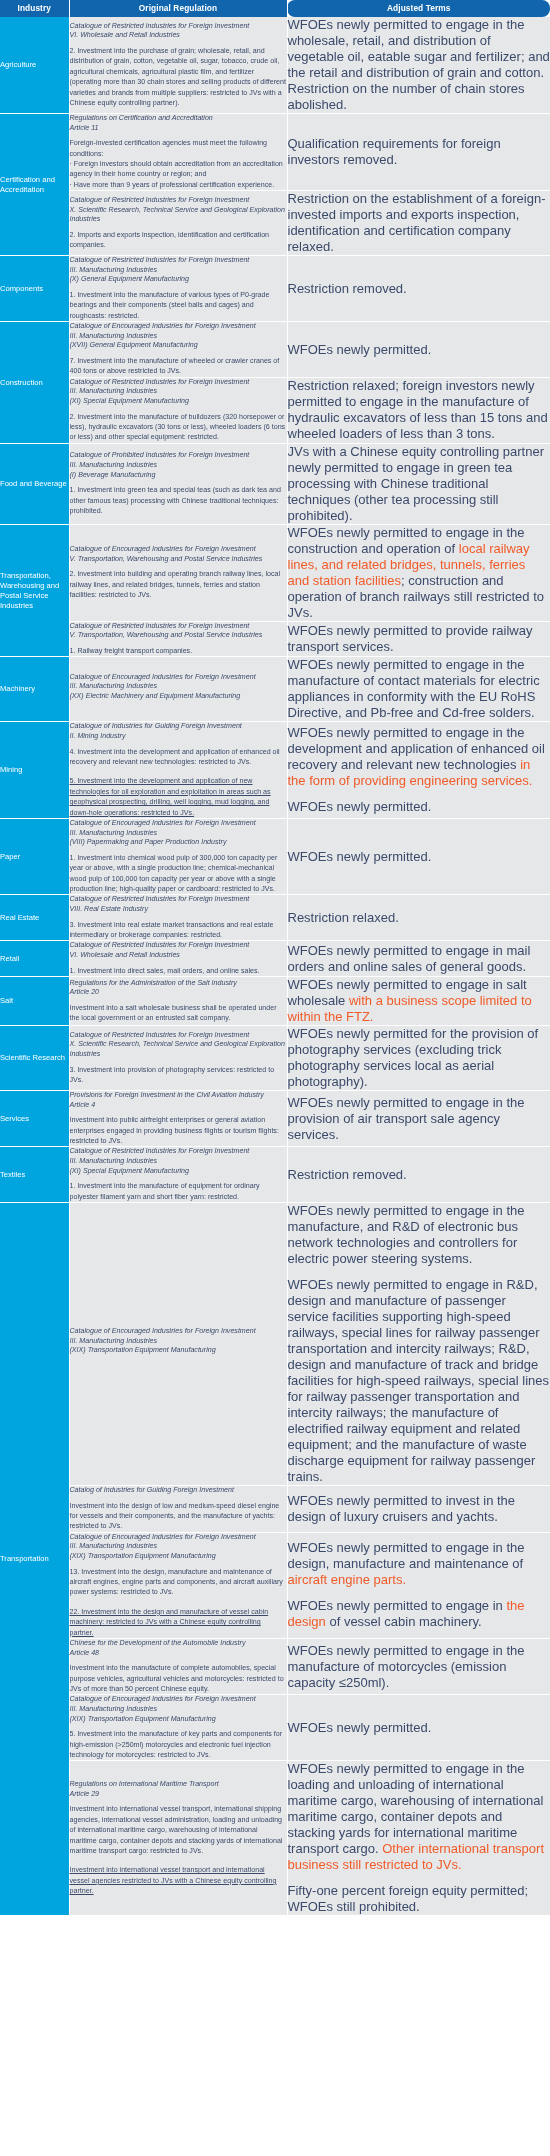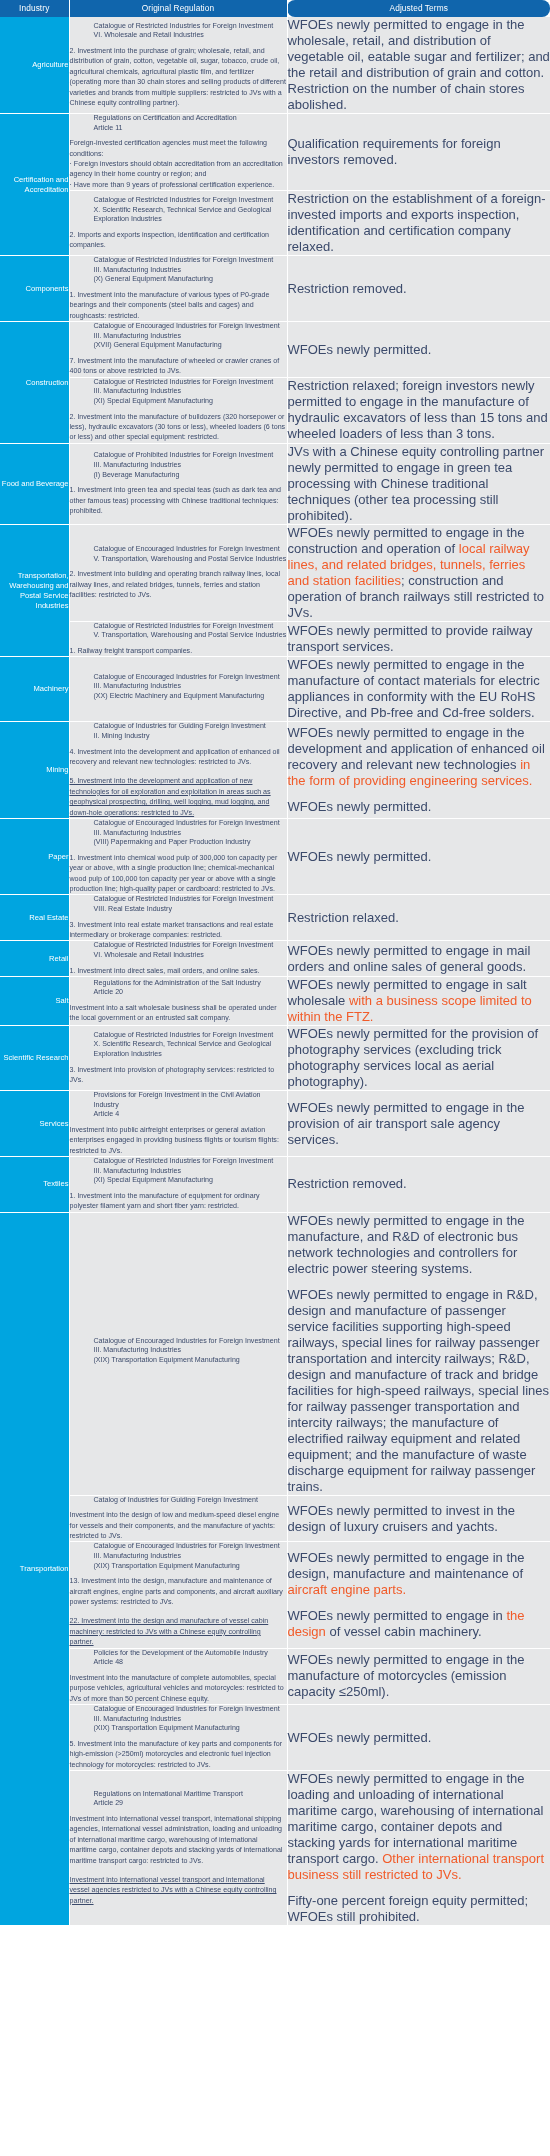--- a/index.html
+++ b/index.html
@@ -23,36 +23,36 @@
   table.reg-table th,
   table.reg-table td {
     vertical-align: middle;
     padding: 0;
   }
   
   thead th {
     background: #1065AC;
     color: #ffffff;
     font-size: 8.3px;
-    font-weight: normal;
+    font-weight: bold;
     text-align: center;
     height: 17px;
     line-height: 17px;
     border-right: 1.5px solid #ffffff;
     letter-spacing: 0.1px;
   }
   thead th:last-child { border-right: none; border-radius: 8px; }
 
   
   td.industry {
     background: #00A5E0;
     color: #ffffff;
     font-size: 7.6px;
     line-height: 10px;
-    text-align: right;
+    text-align: left;
     vertical-align: middle;
     border-right: 1.5px solid #ffffff;
     border-bottom: 1.5px solid #ffffff;
     padding: 3px 3px;
     font-weight: normal;
   }
   
   td.orig {
     background: #E6E7E8;
     color: #3B4A6B;
@@ -67,25 +67,25 @@
     background: #E6E7E8;
     color: #3B4A6B;
     font-size: 13px;
     line-height: 16px;
     padding: 4px 8px 5px 8px;
     border-bottom: 1.5px solid #ffffff;
     vertical-align: middle;
   }
   td.orig.vmid { vertical-align: middle; }
   .src {
+    font-style: italic;
     display: block;
     line-height: 9.6px;
     margin-bottom: 5px;
     color: #3B4A6B;
-    padding-left: 24px;
   }
   .src span { display: block; }
   .para { display: block; margin-bottom: 0; }
   .para + .para { margin-top: 9px; text-decoration: underline; }
   .hl { color: #F15B29; }
   .adj-p { display: block; }
   .adj-p + .adj-p { margin-top: 10px; }
   .nb { border-bottom: none !important; }
 </style>
 </head>
@@ -381,21 +381,21 @@
             <span class="para"><span>22. Investment into the design and manufacture of vessel cabin machinery: restricted to JVs with a Chinese equity controlling partner.</span></span>
           </td>
           <td class="adj">
             <span class="adj-p"><span>WFOEs newly permitted to engage in the design, manufacture and maintenance of </span><span class="hl">aircraft engine parts.</span></span>
             <span class="adj-p"><span>WFOEs newly permitted to engage in </span><span class="hl">the design </span><span>of vessel cabin machinery.</span></span>
           </td>
         </tr>
         <tr>
           <td class="orig">
             <span class="src">
-              <span>Policies for the Development of the Automobile Industry</span>
+              <span>Chinese for the Development of the Automobile Industry</span>
               <span>Article 48</span>
             </span>
             <span class="para"><span>Investment into the manufacture of complete automobiles, special purpose vehicles, agricultural vehicles and motorcycles: restricted to JVs of more than 50 percent Chinese equity.</span></span>
           </td>
           <td class="adj">
             <span class="adj-p">WFOEs newly permitted to engage in the manufacture of motorcycles (emission capacity ≤250ml).</span>
           </td>
         </tr>
         <tr>
           <td class="orig">

